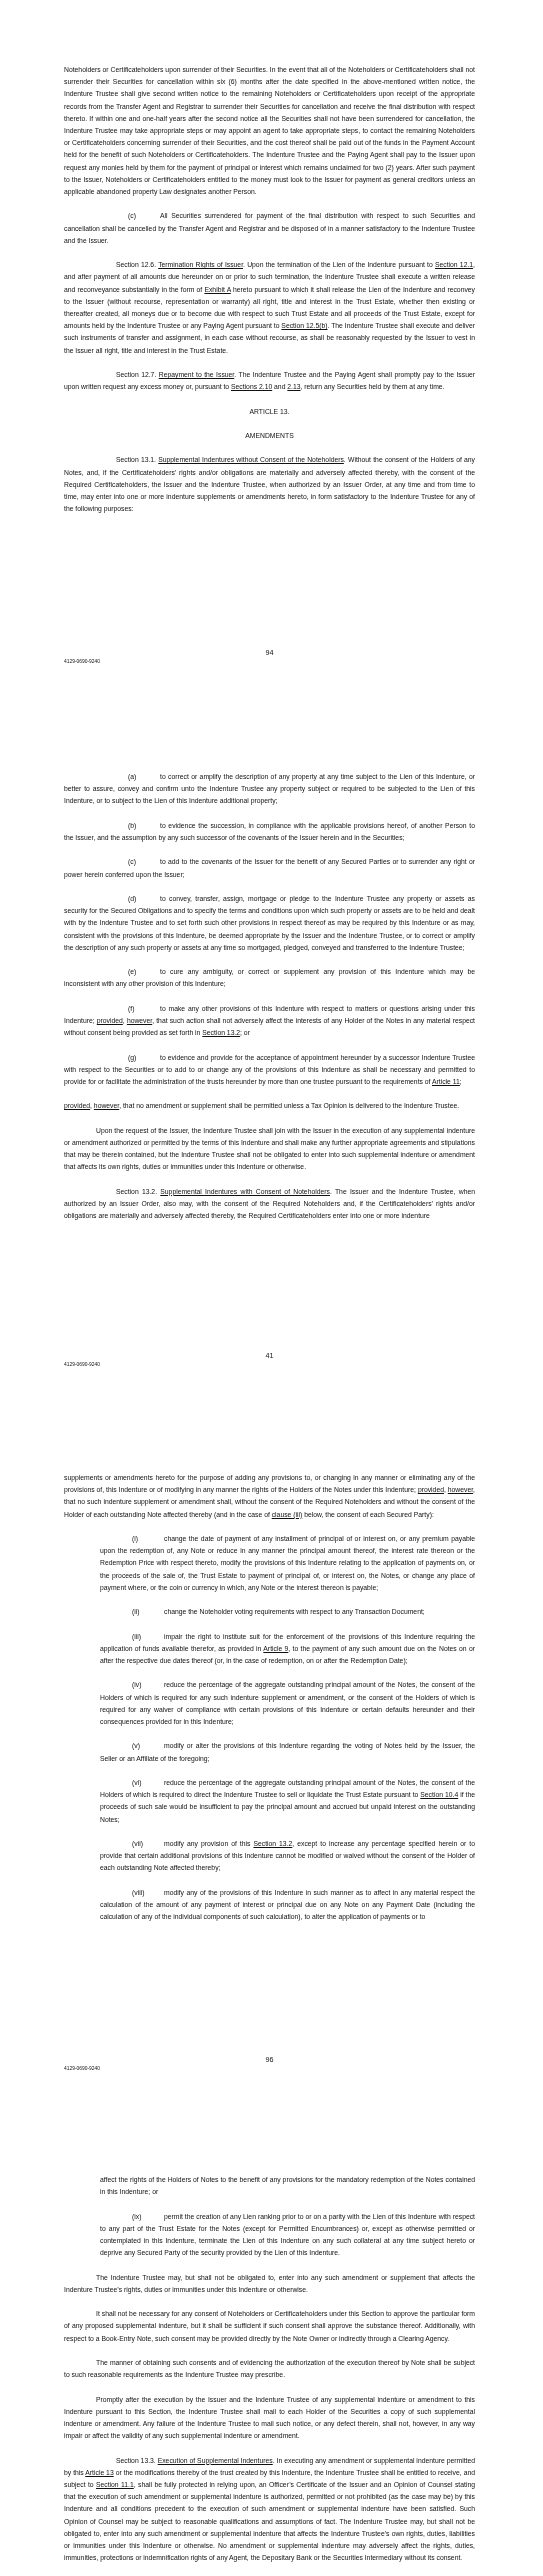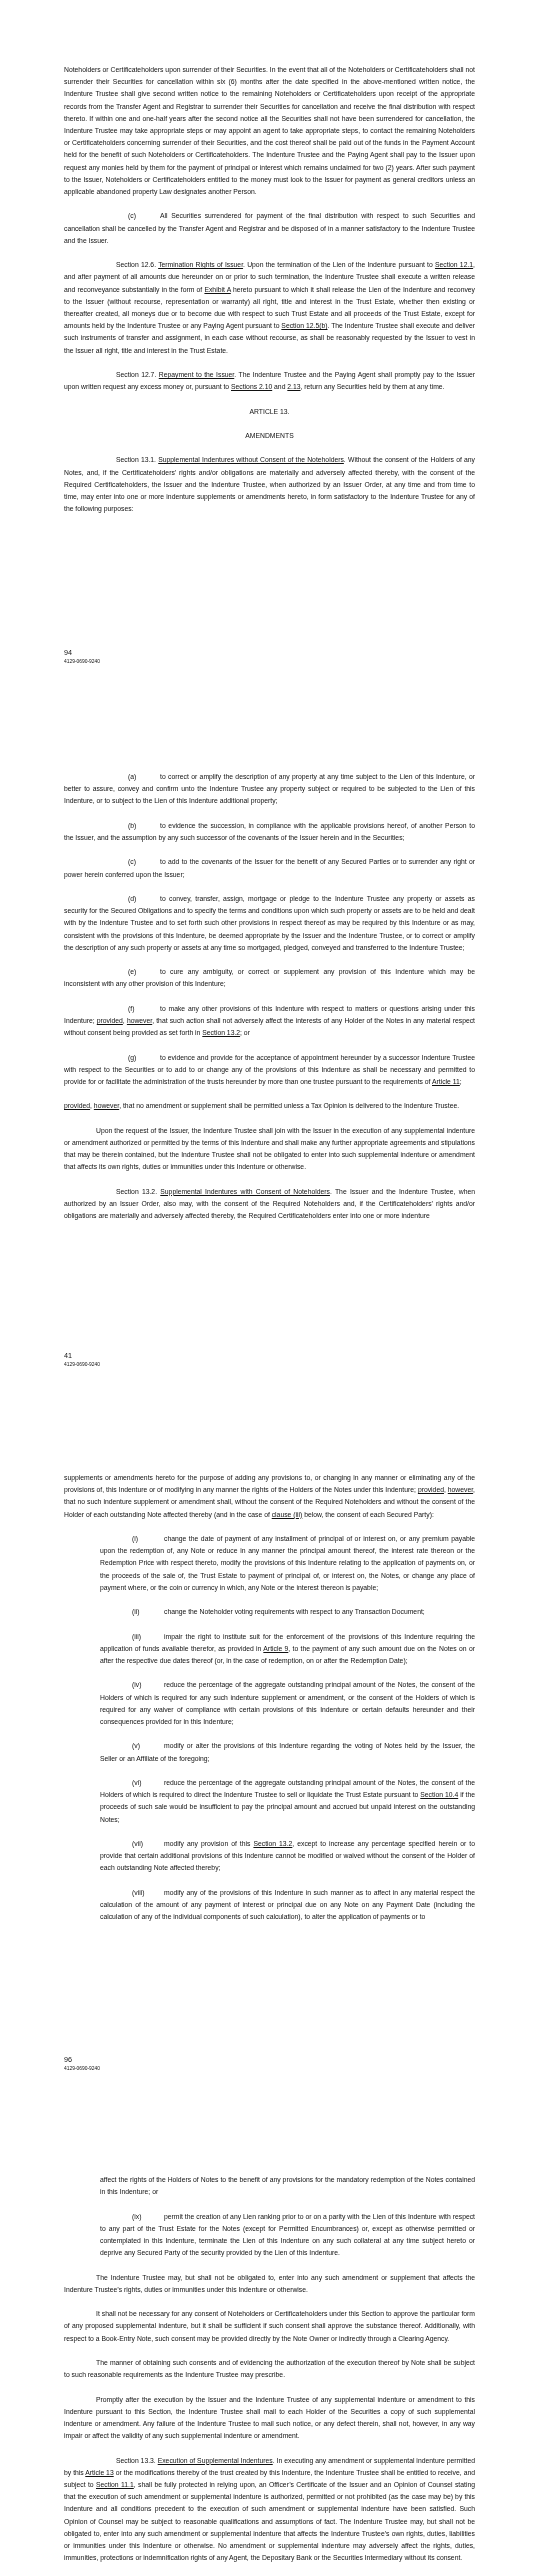--- a/index.html
+++ b/index.html
@@ -17,21 +17,21 @@
   .para.roman { margin-left: 36px; text-indent: 32px; }
   .para.center { text-align: center; text-indent: 0; }
   .para.noindent { text-indent: 0; }
   .para.cont { text-indent: 0; }
   .para.roman-cont { margin-left: 36px; text-indent: 0; }
   .label { display: inline-block; text-indent: 0; }
   .sub .label { width: 32px; }
   .roman .label { width: 32px; }
   .u { text-decoration: underline; }
   .footer { position: absolute; left: 64px; width: 411px; }
-  .pnum { text-align: left; font-size: 7.2px; line-height: 9.3px; }
+  .pnum { text-align: center; font-size: 7.2px; line-height: 9.3px; }
   .docid { font-size: 4.9px; line-height: 6.2px; margin-top: 2.1px; }
   #footer-1 { top: 648px; }
   #footer-2 { top: 1351px; }
   #footer-3 { top: 2055px; }
 </style>
 </head>
 <body>
 
 <div class="page" id="page-1">
     <p class="para cont"><span>Noteholders or Certificateholders upon surrender of their Securities.  In the event that all of the Noteholders or Certificateholders shall not surrender their Securities for cancellation within six (6) months after the date specified in the above-mentioned written notice, the Indenture Trustee shall give second written notice to the remaining Noteholders or Certificateholders upon receipt of the appropriate records from the Transfer Agent and Registrar to surrender their Securities for cancellation and receive the final distribution with respect thereto.  If within one and one-half years after the second notice all the Securities shall not have been surrendered for cancellation, the Indenture Trustee may take appropriate steps or may appoint an agent to take appropriate steps, to contact the remaining Noteholders or Certificateholders concerning surrender of their Securities, and the cost thereof shall be paid out of the funds in the Payment Account held for the benefit of such Noteholders or Certificateholders.  The Indenture Trustee and the Paying Agent shall pay to the Issuer upon request any monies held by them for the payment of principal or interest which remains unclaimed for two (2) years.  After such payment to the Issuer, Noteholders or Certificateholders entitled to the money must look to the Issuer for payment as general creditors unless an applicable abandoned property Law designates another Person.</span></p>

